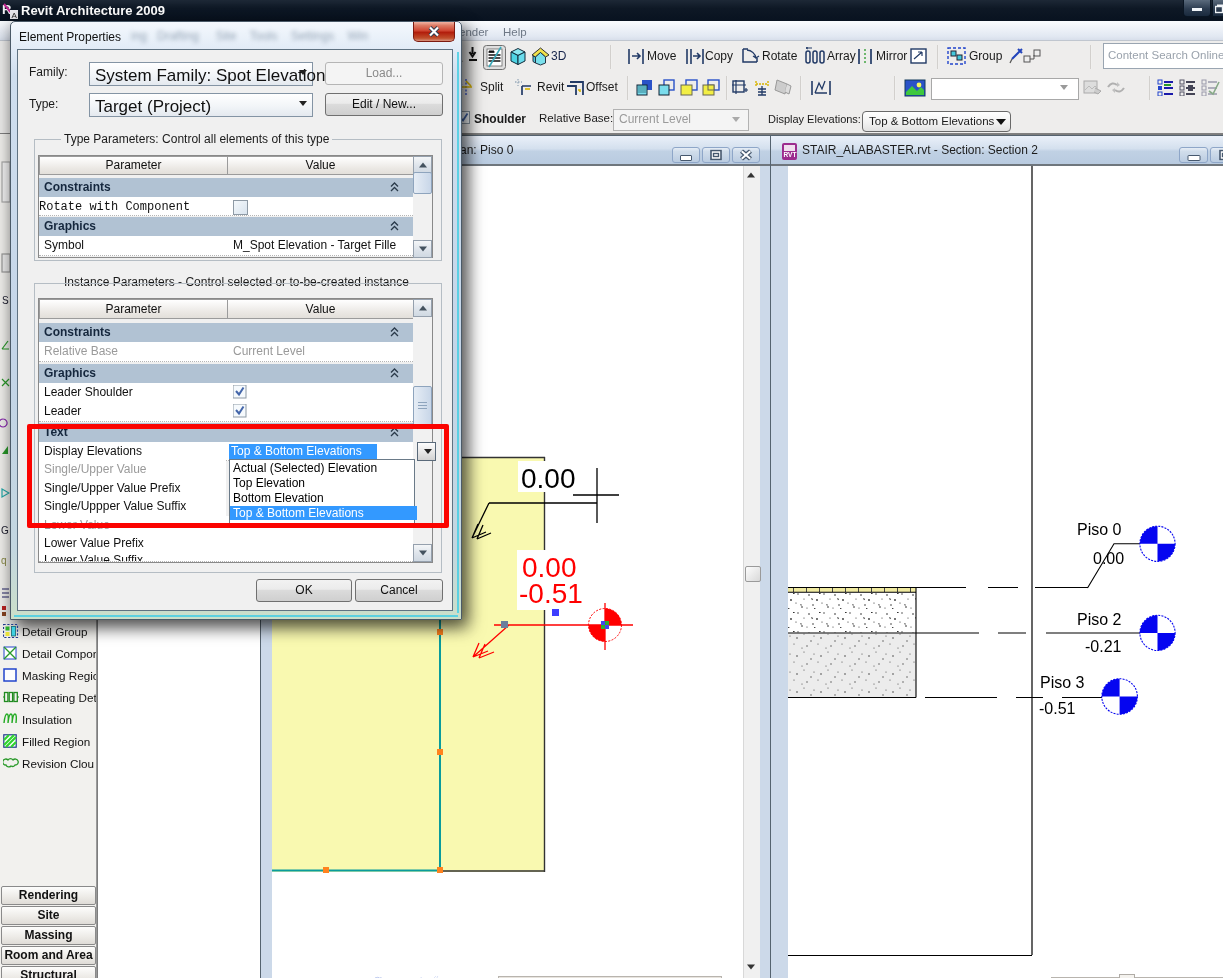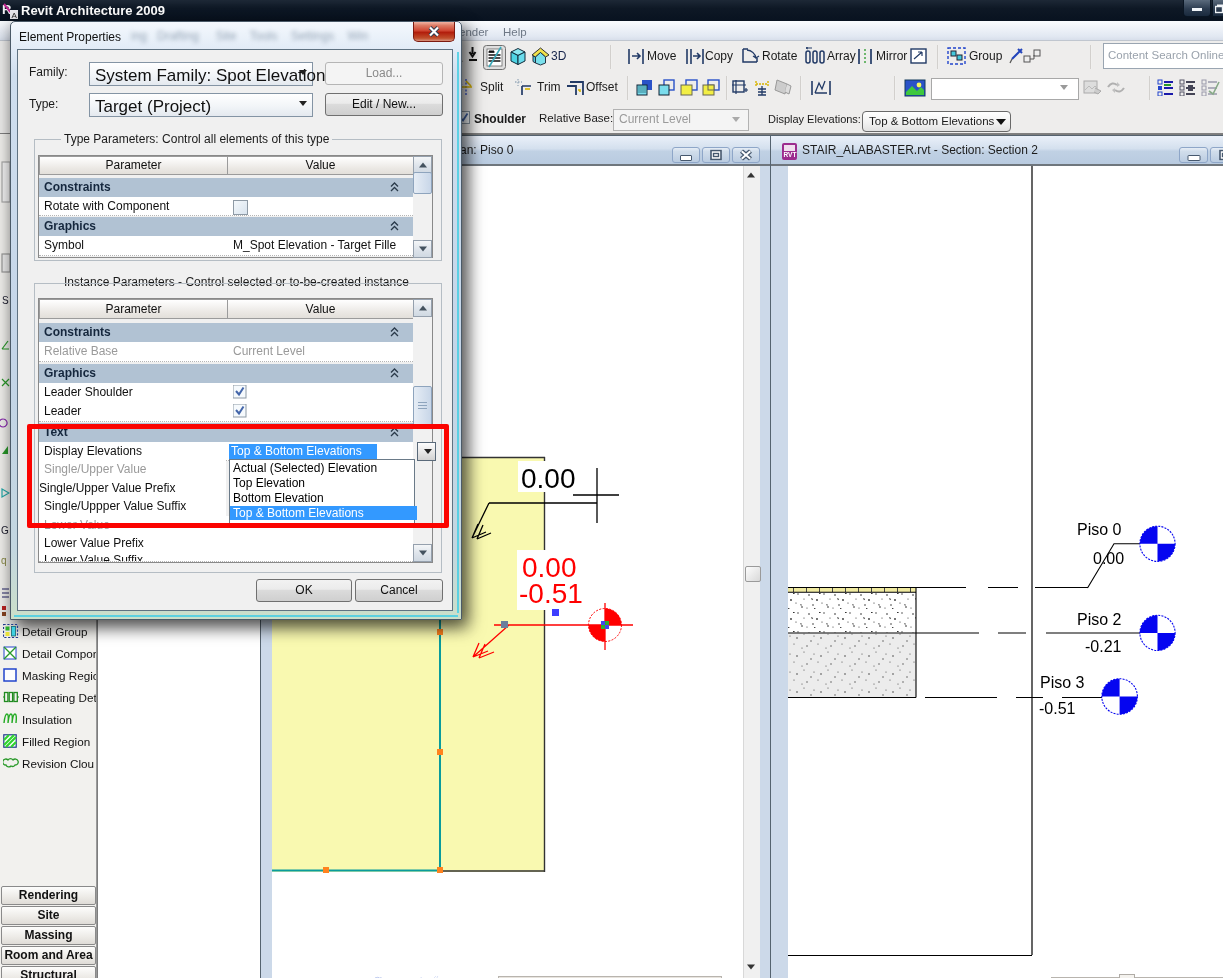--- a/index.html
+++ b/index.html
@@ -170,21 +170,21 @@
       <path d="M9 1 v16" stroke="#2244cc" stroke-width="1.2" stroke-dasharray="2,1.5"></path>
       <path d="M3 9 h12 M9 3 l5 5" stroke="#d8b400" stroke-width="1.6"></path>
       <path d="M1 9 l4 -3 M1 9 l4 3" stroke="#2244cc" stroke-width="1.3" fill="none"></path>
     </svg>
  <span class="abs tbtext" style="left:25px;top:5px;">Split</span>
  <svg class="abs" style="left:58px;top:3px;" width="20" height="19">
       <path d="M2 4 h7 M5 1 v7" stroke="#99aabb" stroke-width="1.3" stroke-dasharray="1.5,1.5"></path>
       <path d="M9 8 v9 M9 8 h9" stroke="#223a66" stroke-width="1.7" fill="none"></path>
       <path d="M12 11 h5" stroke="#d8b400" stroke-width="1.6"></path>
     </svg>
- <span class="abs tbtext" style="left:82px;top:5px;">Trim</span>
+ <span class="abs tbtext" style="left:82px;top:5px;">Revit</span>
  <svg class="abs" style="left:111px;top:3px;" width="20" height="19">
       <path d="M4 4 h13 v13" stroke="#223a66" stroke-width="1.8" fill="none"></path>
       <path d="M1 8 h9 v9" stroke="#223a66" stroke-width="1.8" fill="none"></path>
       <path d="M12 12 h2 v2" stroke="#d8b400" stroke-width="1.6" fill="none"></path>
     </svg>
  <span class="abs tbtext" style="left:131px;top:5px;">Offset</span>
  <div class="abs sep" style="left:172px;top:1px;height:24px;"></div>
  <svg class="abs" style="left:181px;top:4px;" width="18" height="17">
       <rect x="6" y="1" width="10" height="10" fill="#2a52c8"></rect>
       <rect x="1" y="6" width="10" height="10" fill="#7adcec" stroke="#123"></rect>
@@ -547,21 +547,21 @@
 
   <div class="abs grpbox" style="left:23px;top:117px;width:406px;height:120px;"></div>
   <div class="abs grplbl" style="left:50px;top:110px;">Type Parameters: Control all elements of this type</div>
   <div class="abs" style="left:27px;top:133px;width:393px;height:101px;border:1px solid #898989;"></div>
 
   <div class="abs th" style="left:28px;top:134px;width:187px;height:17px;">Parameter</div>
   <div class="abs th" style="left:216px;top:134px;width:185px;height:17px;">Value</div>
   <div class="abs grow" style="left:28px;top:156px;width:374px;height:19px;line-height:19px;"><span style="margin-left:5px;">Constraints</span><svg class="chev" style="top:4px;" width="9" height="10">
         <path d="M1 4.5 L4.5 1 L8 4.5 M1 9 L4.5 5.5 L8 9" stroke="#2a3a4a" stroke-width="1.3" fill="none"></path>
       </svg></div>
-  <div class="abs prow" style="left:28px;top:175px;width:374px;height:18px;line-height:18px;"><span style="margin-left:5px;">Rotate with Component</span></div>
+  <div class="abs prow" style="left:28px;top:175px;width:374px;height:18px;line-height:18px;"><span style="font-family:Liberation Mono, monospace;">Rotate with Component</span></div>
   <div class="abs cb" style="left:222px;top:178px;"></div>
   <div class="abs grow" style="left:28px;top:195px;width:374px;height:19px;line-height:19px;"><span style="margin-left:5px;">Graphics</span><svg class="chev" style="top:4px;" width="9" height="10">
         <path d="M1 4.5 L4.5 1 L8 4.5 M1 9 L4.5 5.5 L8 9" stroke="#2a3a4a" stroke-width="1.3" fill="none"></path>
       </svg></div>
   <div class="abs prow" style="left:28px;top:214px;width:392px;height:19px;line-height:19px;"><span style="margin-left:5px;">Symbol</span><span style="position:absolute;left:194px;">M_Spot Elevation - Target Fille</span></div>
 
   <div class="abs struc" style="left:402px;top:134px;width:19px;height:100px;"></div>
   <div class="abs sbtn" style="left:402px;top:134px;width:17px;height:16px;">
       <span class="tri triu"></span>
     </div>
@@ -596,21 +596,21 @@
   <div class="abs grow" style="left:28px;top:401px;width:374px;height:19px;line-height:19px;"><span style="margin-left:5px;">Text</span><svg class="chev" style="top:4px;" width="9" height="10">
         <path d="M1 4.5 L4.5 1 L8 4.5 M1 9 L4.5 5.5 L8 9" stroke="#2a3a4a" stroke-width="1.3" fill="none"></path>
       </svg></div>
   <div class="abs prow" style="left:28px;top:420px;width:374px;height:18px;line-height:18px;"><span style="margin-left:5px;">Display Elevations</span></div>
   <div class="abs hl" style="left:218px;top:422px;width:146px;height:15px;font-size:12px;padding-left:2px;">Top &amp; Bottom Elevations</div>
   <div class="abs" style="left:406px;top:420px;width:17px;height:17px;border:1px solid #5a6a7a;background:linear-gradient(180deg,#fdfdfd,#e8e8e8 50%,#d2d2d2);z-index:21;">
       <span class="comboarr" style="right:3px;top:6px;"></span>
     </div>
 
   <div class="abs prow gray" style="left:28px;top:438px;width:187px;height:19px;line-height:19px;"><span style="margin-left:5px;">Single/Upper Value</span></div>
-  <div class="abs prow" style="left:28px;top:457px;width:187px;height:18px;line-height:18px;"><span style="">Single/Upper Value Prefix</span></div>
+  <div class="abs prow" style="left:28px;top:457px;width:187px;height:18px;line-height:18px;"><span style="margin-left:5px;">Single/Upper Value Prefix</span></div>
   <div class="abs prow" style="left:28px;top:475px;width:187px;height:19px;line-height:19px;"><span style="margin-left:5px;">Single/Uppper Value Suffix</span></div>
   <div class="abs prow gray" style="left:28px;top:494px;width:374px;height:18px;line-height:18px;"><span style="margin-left:5px;">Lower Value</span></div>
   <div class="abs prow" style="left:28px;top:512px;width:374px;height:19px;line-height:19px;"><span style="margin-left:5px;">Lower Value Prefix</span></div>
   <div class="abs prow" style="left:28px;top:531px;width:374px;height:8px;overflow:hidden;"><span style="margin-left:5px;">Lower Value Suffix</span></div>
 
   <div class="abs ddl" style="left:218px;top:437px;width:184px;height:63px;">
     <div class="ddli" style="top:1px;">Actual (Selected) Elevation</div>
     <div class="ddli" style="top:16px;">Top Elevation</div>
     <div class="ddli" style="top:31px;">Bottom Elevation</div>
     <div class="ddli hl" style="top:46px;left:0;width:184px;padding-left:3px;">Top &amp; Bottom Elevations</div>

